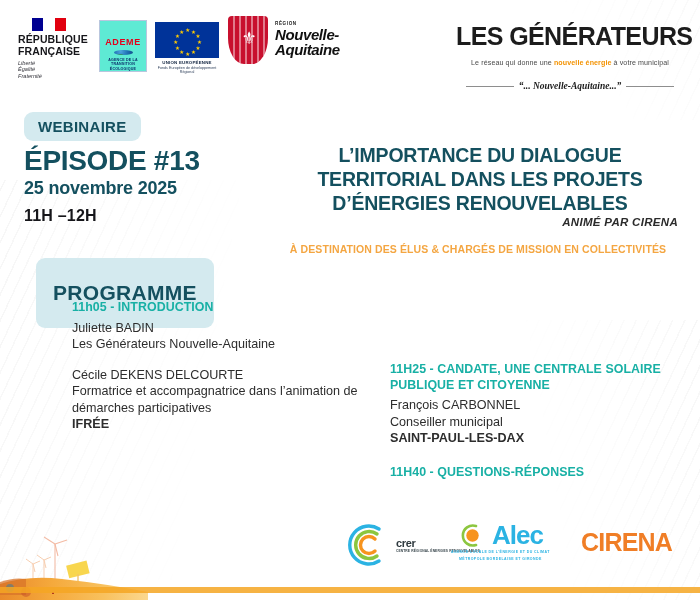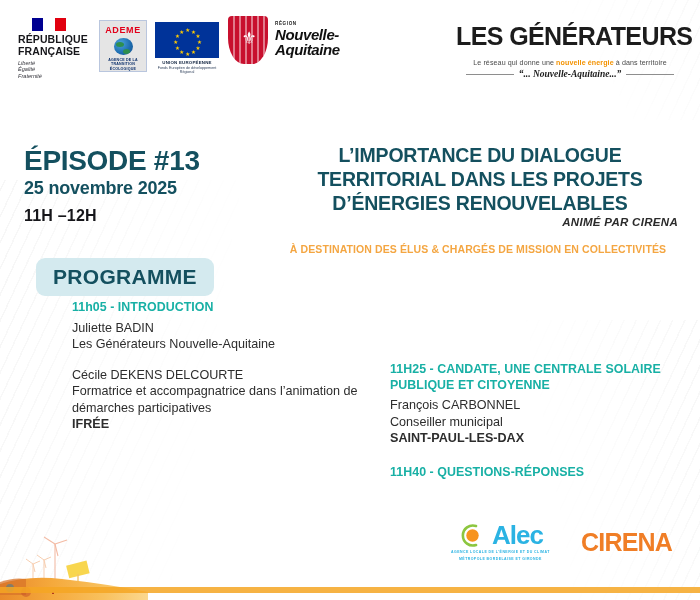--- a/index.html
+++ b/index.html
@@ -34,21 +34,21 @@
   .marianne{left:18px;top:18px;width:76px;}
   .flag{display:flex;width:34px;height:13px;margin-left:14px;}
   .flag i{flex:1;display:block;}
   .flag .b{background:#000091;}
   .flag .w{background:#ffffff;}
   .flag .r{background:#e1000f;}
   .rf{font-weight:bold;font-size:10.5px;line-height:11.5px;color:#16161a;letter-spacing:.1px;margin-top:3px;}
   .devise{font-style:italic;font-size:5.6px;line-height:6.4px;color:#33333a;margin-top:3px;}
 
   .ademe{left:99px;top:20px;width:48px;height:52px;border:1px solid #b9c6de;
-    background:#e5e5e5;display:flex;flex-direction:column;align-items:center;justify-content:flex-start;padding-top:4px;box-sizing:border-box;}
+    background:#5eead4;display:flex;flex-direction:column;align-items:center;justify-content:flex-start;padding-top:16px;box-sizing:border-box;}
   .ademe-name{color:#e2001a;font-weight:bold;font-size:9px;letter-spacing:.6px;}
   .ademe-globe{width:19px;height:19px;border-radius:50%;
     background:radial-gradient(circle at 35% 32%, #4aa3dd 0%, #1f6fb2 55%, #14508a 100%);margin-top:3px;position:relative;overflow:hidden;}
   .ademe-globe:before{content:"";position:absolute;left:2px;top:4px;width:8px;height:5px;background:#2e8f4e;border-radius:50%;}
   .ademe-globe:after{content:"";position:absolute;left:9px;top:11px;width:7px;height:5px;background:#2e8f4e;border-radius:50%;}
   .ademe-sub{color:#0b2f6b;font-weight:bold;font-size:3.6px;line-height:4.3px;text-align:center;margin-top:3px;letter-spacing:.2px;}
 
   .eu{left:155px;top:22px;width:64px;}
   .eu-flag{width:64px;height:36px;background:#003399;position:relative;}
   .eu-star{position:absolute;color:#ffcc00;font-size:5.5px;line-height:5.5px;}
@@ -64,29 +64,29 @@
   .na-small{font-size:4.6px;font-weight:bold;letter-spacing:.6px;color:#1b1b1b;text-transform:uppercase;}
   .na-big{font-size:15px;font-weight:bold;line-height:15.5px;color:#111;letter-spacing:-.4px;font-style:italic;}
 
   .gen{right:12px;top:14px;width:236px;}
   .gen-row{display:flex;align-items:center;gap:4px;}
   .gen-mark{width:46px;height:44px;border-radius:50%;position:relative;overflow:hidden;
     background:linear-gradient(180deg,#e9f5f4 0%,#e9f5f4 55%,#f7d9a6 55%,#f6c67f 100%);}
   .gen-name{font-size:25px;font-weight:bold;color:#1c1c1c;letter-spacing:-.6px;line-height:26px;white-space:nowrap;}
   .gen-tag{font-size:7.1px;color:#4a4a4a;letter-spacing:.1px;text-align:center;margin-top:1px;white-space:nowrap;}
   .gen-tag .hl{color:#f39200;font-weight:bold;}
-  .gen-region{display:flex;align-items:center;justify-content:center;gap:5px;margin-top:2px;}
+  .gen-region{display:flex;align-items:center;justify-content:center;gap:5px;margin-top:14px;}
   .gen-region .rule{height:1px;background:#8e8e8e;width:48px;}
   .gen-region .txt{font-family:"Liberation Serif", serif;font-style:italic;font-weight:bold;font-size:9.5px;color:#1b1b1b;white-space:nowrap;}
 
   
   .badge{display:inline-block;background:#d4eaef;color:#14505f;border-radius:9px;
     font-weight:bold;letter-spacing:.3px;}
   .badge-webinaire{position:absolute;left:24px;top:112px;padding:6px 14px;font-size:15px;}
-  .badge-programme{position:absolute;left:36px;top:258px;padding:7px 17px;font-size:21px;}
+  .badge-programme{position:absolute;left:36px;top:258px;padding:23px 17px;font-size:21px;}
 
   .episode{position:absolute;left:24px;top:145px;font-size:28px;font-weight:bold;color:#14505f;letter-spacing:-.3px;}
   .edate{position:absolute;left:24px;top:178px;font-size:18px;font-weight:bold;color:#14505f;letter-spacing:-.2px;}
   .etime{position:absolute;left:24px;top:207px;font-size:16px;font-weight:bold;color:#16161a;letter-spacing:.2px;}
 
   
   .headline{position:absolute;right:20px;top:143px;width:400px;text-align:center;
     font-size:19.5px;font-weight:bold;line-height:24px;color:#14505f;letter-spacing:-.2px;}
   .anime{position:absolute;right:22px;top:216px;width:400px;text-align:right;
     font-size:11.5px;font-style:italic;font-weight:bold;color:#2b2b2b;letter-spacing:.3px;}
@@ -197,30 +197,31 @@
     <div class="lg gen">
       <div class="gen-row">
         <div class="gen-mark">
           
         </div>
         <div class="gen-name">
           <span>LES</span> <span>GÉNÉRATEURS</span>
         </div>
       </div>
       <div class="gen-tag">
-        <span>Le réseau qui donne une </span><span class="hl">nouvelle énergie</span><span> à dans territoire</span>
+        <span>Le réseau qui donne une </span><span class="hl">nouvelle énergie</span><span> à votre municipal</span>
       </div>
       <div class="gen-region">
         <span class="rule"></span>
         <span class="txt">“... Nouvelle-Aquitaine...”</span>
         <span class="rule"></span>
       </div>
     </div>
   </div>
 
+  <div class="badge badge-webinaire">WEBINAIRE</div>
   <div class="episode">ÉPISODE #13</div>
   <div class="edate">25 novembre 2025</div>
   <div class="etime">11H –12H</div>
 
   <div class="headline">L’IMPORTANCE DU DIALOGUE TERRITORIAL DANS LES PROJETS D’ÉNERGIES RENOUVELABLES</div>
   <div class="anime">ANIMÉ PAR CIRENA</div>
   <div class="dest">À DESTINATION DES ÉLUS &amp; CHARGÉS DE MISSION EN COLLECTIVITÉS</div>
 
   <div class="badge badge-programme">PROGRAMME</div>
 
@@ -291,20 +292,35 @@
       <path d="M0 60 q14 -5 26 -3 l0 16 h-26 z" fill="#d8742a" opacity=".75"></path>
       <circle cx="10" cy="66" r="4" fill="#2e7fa8" opacity=".5"></circle>
       <circle cx="26" cy="70" r="5" fill="#c8552a" opacity=".55"></circle>
       <rect x="52" y="70" width="2" height="2" fill="#b23a1f"></rect>
     </svg>
   </div>
   <div class="baseline"></div>
 
   <div class="bottomlogos">
 
+    <div class="bl crer">
+      <div class="crer-mark">
+        <svg width="46" height="46" viewBox="0 0 46 46">
+          <g fill="none" stroke-width="3.4" stroke-linecap="round">
+            <path d="M33 7 A19 19 0 1 0 33 39" stroke="#2bb3e3"></path>
+            <path d="M31 12 A13.5 13.5 0 1 0 31 34" stroke="#8cc63f"></path>
+            <path d="M29 17 A8.5 8.5 0 1 0 29 29" stroke="#f7941e"></path>
+          </g>
+        </svg>
+      </div>
+      <div class="crer-txt">
+        <div class="crer-name">crer</div>
+        <div class="crer-sub">CENTRE RÉGIONAL ÉNERGIES RENOUVELABLES</div>
+      </div>
+    </div>
 
     <div class="bl alec">
       <div class="alec-row">
         <div class="alec-mark">
           <svg width="25" height="25" viewBox="0 0 25 25">
             <path d="M18 3 A10 10 0 1 0 18 22" fill="none" stroke="#8cc63f" stroke-width="2.6" stroke-linecap="round"></path>
             <circle cx="14.5" cy="12.5" r="6.2" fill="#f7941e"></circle>
           </svg>
         </div>
         <div class="alec-name">Alec</div>

